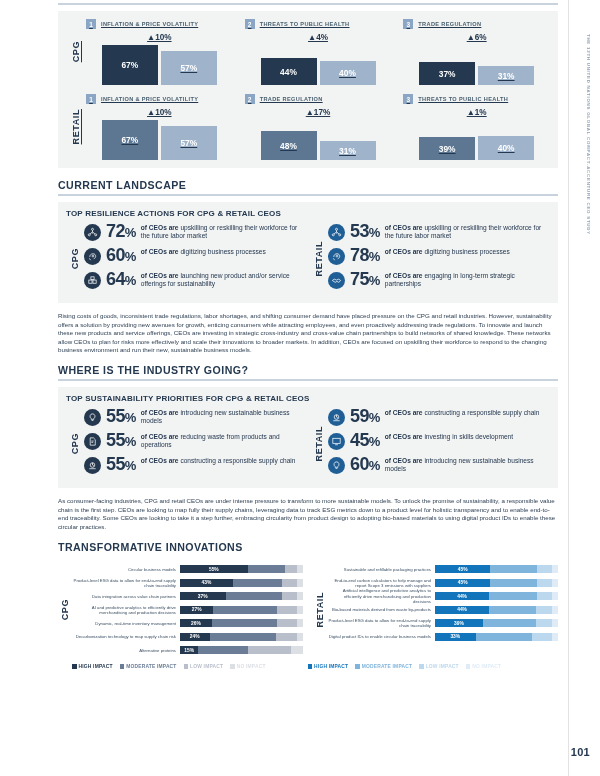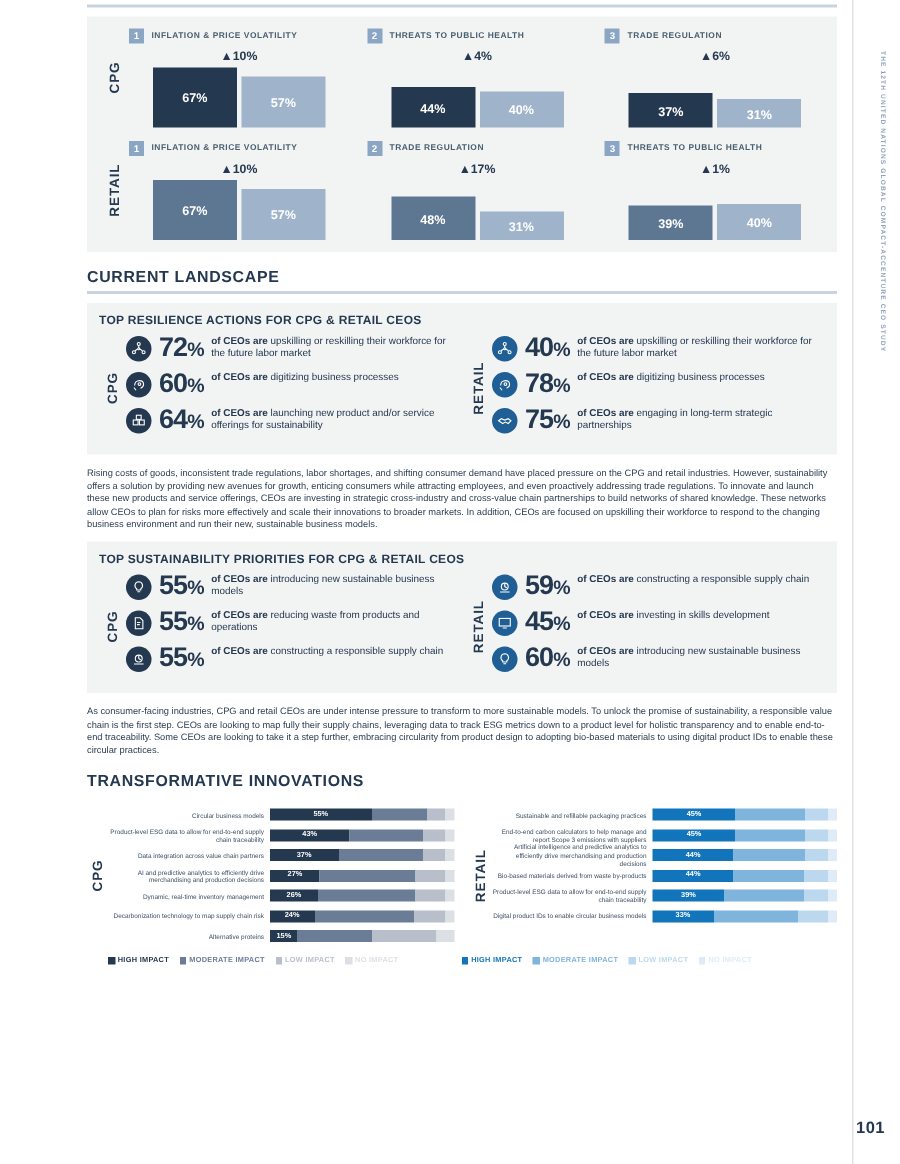--- a/index.html
+++ b/index.html
@@ -43,21 +43,21 @@
   .legend .li { display:flex; align-items:center; gap:2.5px; font-size:5.2px; font-weight:700; letter-spacing:.25px;}
   .sw { width:5px; height:5px; display:inline-block;}
   .sw.cpg { background:#24384f; }
   .sw.ret { background:#9fb4cb; }
   .sw.cross { background:#7d95b0; }
   .lg-cpg { color:#24384f;}
   .lg-ret { color:#9fb4cb;}
   .lg-cross { color:#5d7793;}
 
   .panel { background:#f2f3f3; margin-top:6px; padding: 7px 8px 8px 8px; position:relative;}
-  .chal-row { display:flex; }
+  .chal-row { display:flex;text-decoration:underline; }
   .rowlabel {
     width: 20px; display:flex; align-items:center; justify-content:center;
   }
   .vert { writing-mode: vertical-rl; transform: rotate(180deg);
     font-size: 9px; font-weight:700; letter-spacing:.6px; color:#24384f;}
   .trio { flex:1; display:flex; gap: 12px;}
   .cell { flex:1; }
   .cell-head { display:flex; align-items:center; gap:5px; margin-bottom:4px;}
   .num-box { width:10px; height:10px; background:#8aa6c4; color:#fff; font-size:6.5px;
     font-weight:700; display:flex; align-items:center; justify-content:center; }
@@ -270,21 +270,21 @@
             <div class="stat">
               <div class="icon-c blue">
                 <svg width="11" height="11" viewBox="0 0 24 24" fill="none" stroke="#fff" stroke-width="1.6">
                     <circle cx="12" cy="5" r="2.2"></circle>
                     <circle cx="5" cy="17" r="2.2"></circle>
                     <circle cx="19" cy="17" r="2.2"></circle>
                     <path d="M12 7.2v3.6M10.4 12.4 6.6 15M13.6 12.4 17.4 15"></path>
                     <circle cx="12" cy="12" r="1.4"></circle>
                   </svg>
               </div>
-              <div class="pct"><span>40</span><span class="s">%</span></div>
+              <div class="pct"><span>53</span><span class="s">%</span></div>
               <div class="stxt"><b>of CEOs are</b><span> upskilling or reskilling their workforce for the future labor market</span></div>
             </div>
             <div class="stat">
               <div class="icon-c blue">
                 <svg width="11" height="11" viewBox="0 0 24 24" fill="none" stroke="#fff" stroke-width="1.6">
                     <path d="M6 13c0-4 3-7 7-7s6 2.6 6 5.6c0 3-2.4 4.6-4.4 5.4"></path>
                     <path d="M5 16l3 4"></path>
                     <circle cx="13" cy="11" r="2"></circle>
                   </svg>
               </div>
@@ -300,20 +300,24 @@
               <div class="pct"><span>75</span><span class="s">%</span></div>
               <div class="stxt"><b>of CEOs are</b><span> engaging in long-term strategic partnerships</span></div>
             </div>
           </div>
         </div>
       </div>
     </div>
 
     <div class="body-copy">Rising costs of goods, inconsistent trade regulations, labor shortages, and shifting consumer demand have placed pressure on the CPG and retail industries. However, sustainability offers a solution by providing new avenues for growth, enticing consumers while attracting employees, and even proactively addressing trade regulations. To innovate and launch these new products and service offerings, CEOs are investing in strategic cross-industry and cross-value chain partnerships to build networks of shared knowledge. These networks allow CEOs to plan for risks more effectively and scale their innovations to broader markets. In addition, CEOs are focused on upskilling their workforce to respond to the changing business environment and run their new, sustainable business models.</div>
 
+    <div style="margin-top:9px">
+      <div class="sec-head">WHERE IS THE INDUSTRY GOING?</div>
+      <div class="sec-rule"></div>
+    </div>
 
     <div class="panel">
       <div class="panel-title">TOP SUSTAINABILITY PRIORITIES FOR CPG &amp; RETAIL CEOS</div>
       <div style="display:flex; gap:4px;">
         <div class="stat-cols" style="flex:1;">
           <div class="stat-side">
               <div class="vert">CPG</div>
             </div>
           <div class="stat-list">
             <div class="stat">

